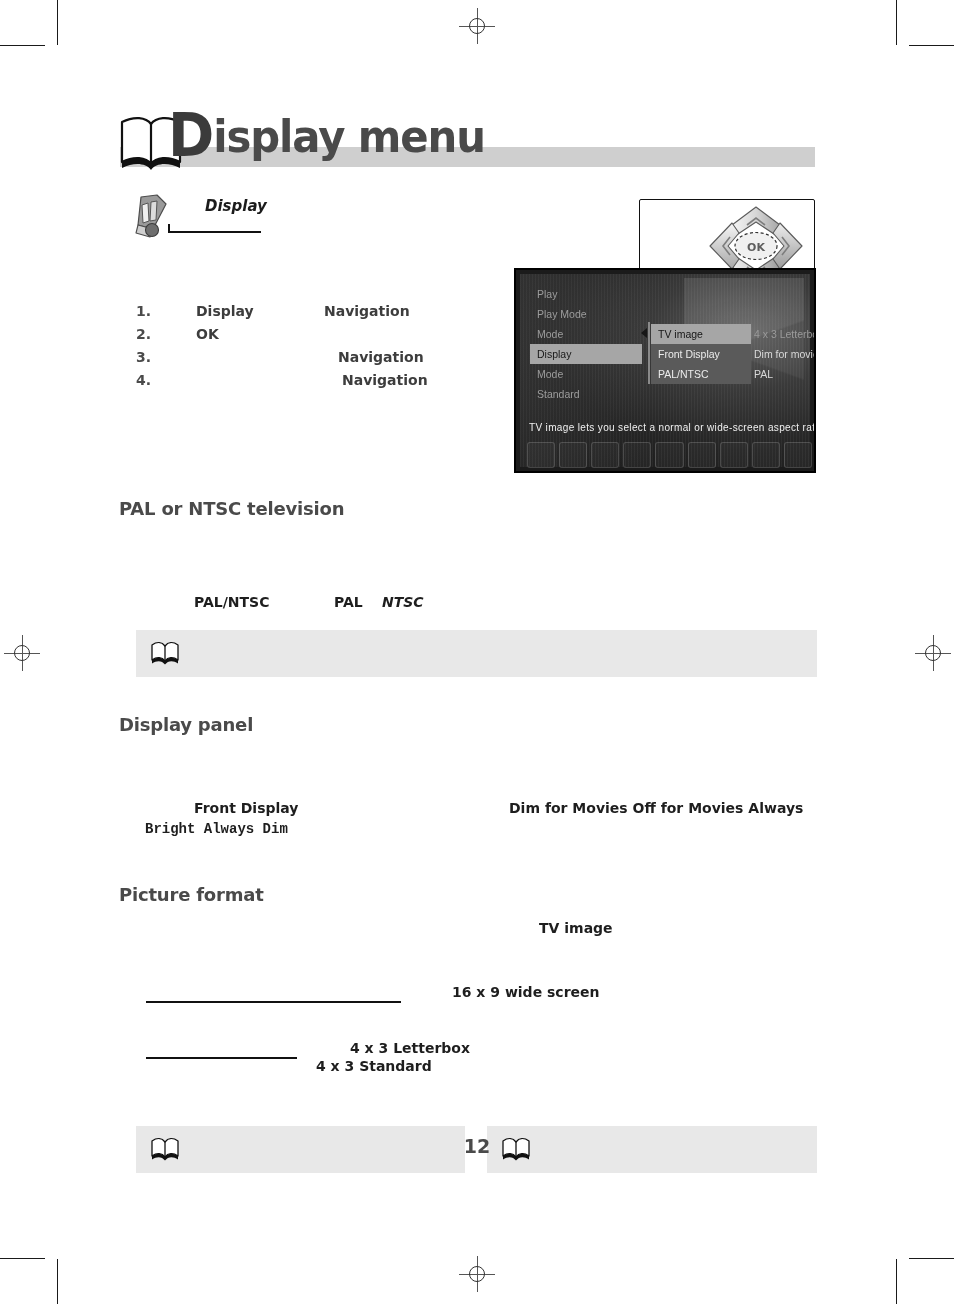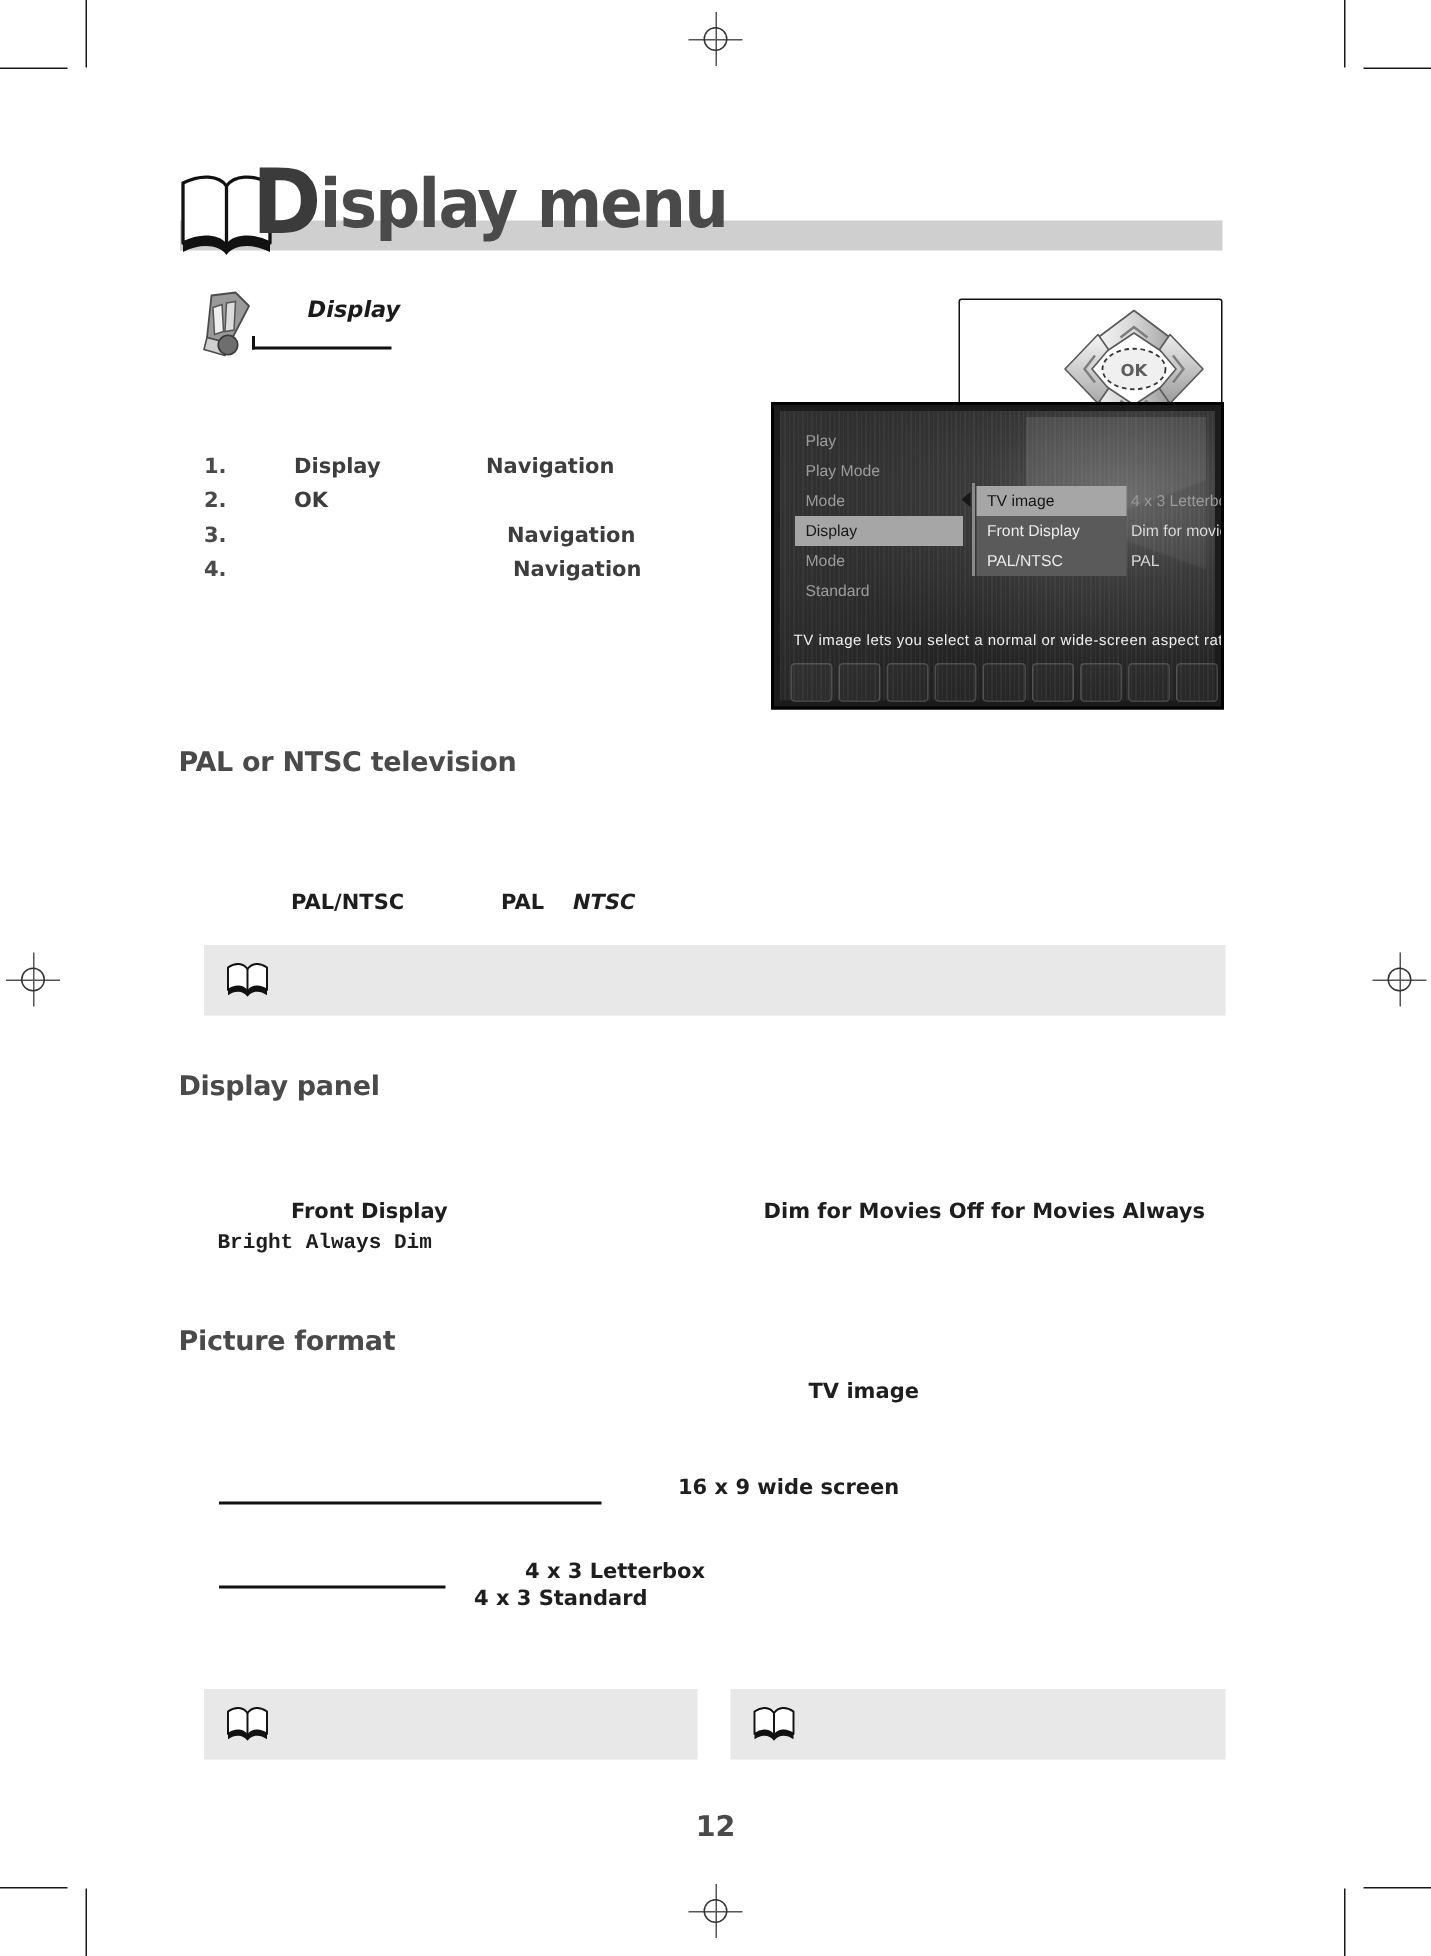--- a/index.html
+++ b/index.html
@@ -233,21 +233,21 @@
     font-family: "DejaVu Sans", sans-serif;
     font-size: 12px; color: #1e1e1e;
   }
 
   
   .blankrule { position: absolute; height: 1.6px; background: #111; }
 
   
   .pageno {
     position: absolute;
-    left: 0; top: 1207px; width: 954px;
+    left: 0; top: 1135px; width: 954px;
     text-align: center;
     font-family: "DejaVu Sans", sans-serif;
     font-size: 19px; font-weight: bold;
     color: #4a4a4a;
   }
 </style>
 </head>
 <body>
 
 <div class="page">

